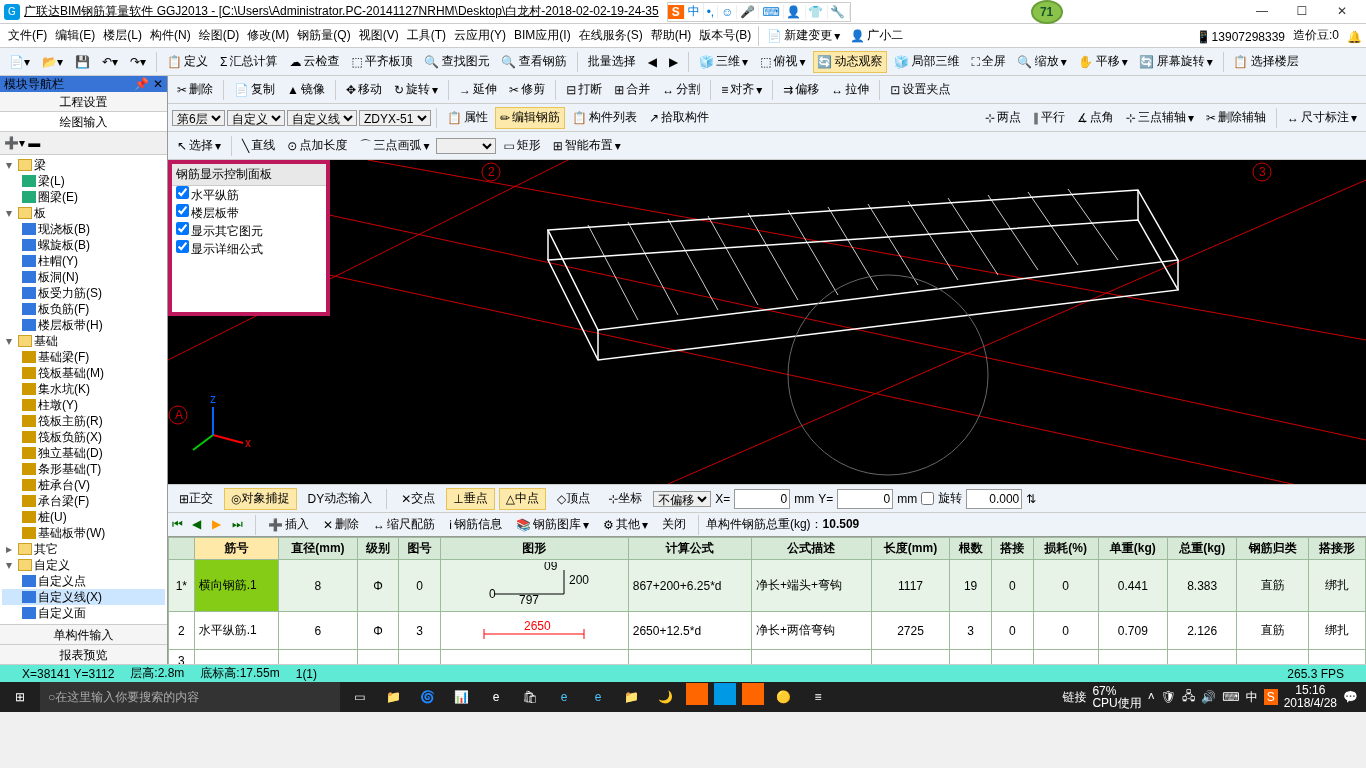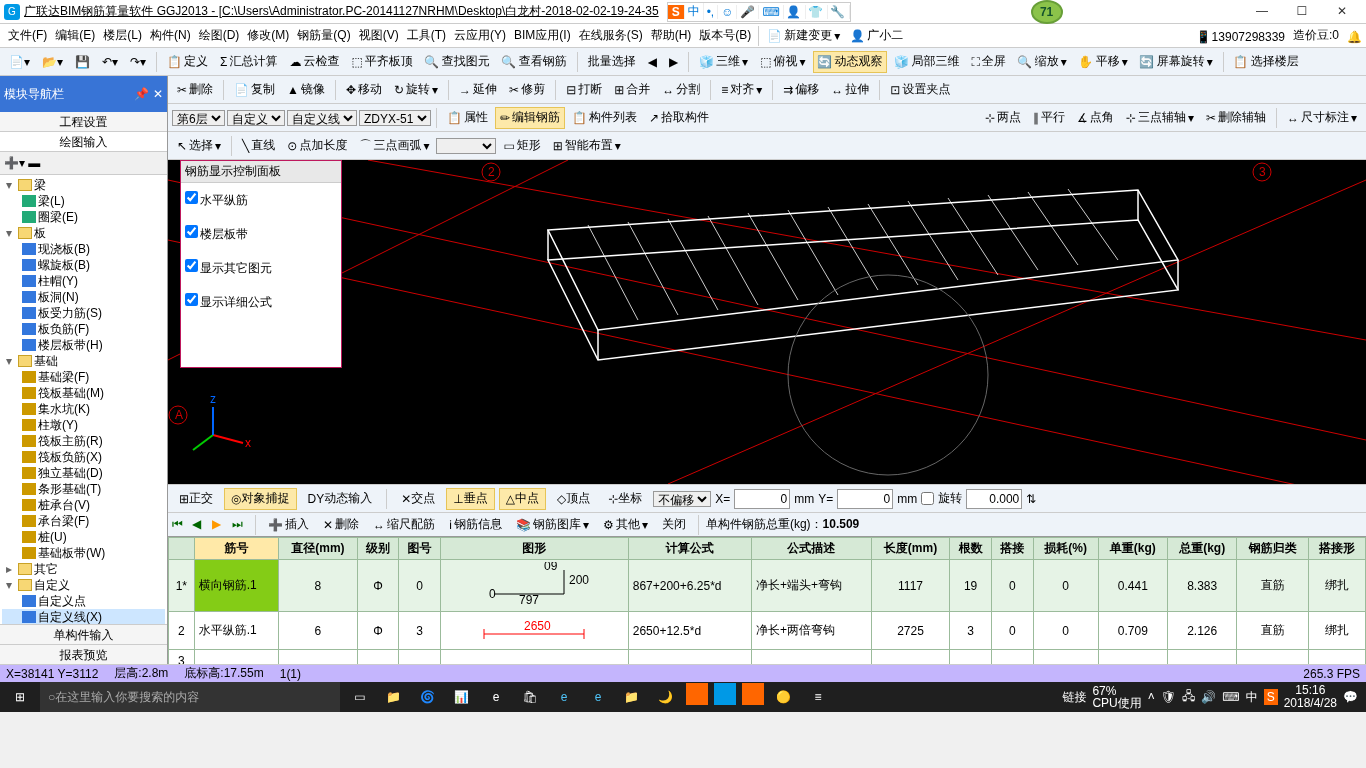--- a/index.html
+++ b/index.html
@@ -15,54 +15,54 @@
 .win-btns div{width:40px;height:20px;text-align:center;line-height:18px;color:#333;}
 .menubar{height:24px;background:#fff;display:flex;align-items:center;padding:0 4px;border-bottom:1px solid #ccc;}
 .menubar .mitem{padding:0 4px;cursor:default;}
 .menubar .right{margin-left:auto;display:flex;align-items:flex-end;gap:8px;}
 .toolbar{height:28px;background:#eef3f9;display:flex;align-items:center;padding:0 4px;border-bottom:1px solid #ccc;gap:2px;}
 .tb-btn{padding:0 4px;height:22px;display:flex;align-items:center;gap:2px;border:1px solid transparent;}
 .tb-btn.active{background:#fde9a9;border:1px solid #e6c457;}
 .sep{width:1px;height:20px;background:#ccc;margin:0 3px;}
 .main{display:flex;height:calc(100% - 24px - 24px - 28px - 28px - 28px - 18px - 30px);}
 .left-panel{width:168px;display:flex;flex-direction:column;border-right:1px solid #999;}
-.nav-header{background:#3874d6;color:#ffffff;height:36px;display:flex;align-items:center;padding:8px 4px;justify-content:space-between;}
+.nav-header{background:#3874d6;color:#000000;height:16px;display:flex;align-items:center;padding:8px 4px;justify-content:space-between;}
 .nav-tab{height:20px;text-align:center;line-height:20px;border-bottom:1px solid #ccc;background:#f5f5f5;}
 .nav-tab.active{background:#fff;}
 .tree{flex:1;overflow:auto;background:#fff;padding:2px;}
 .tree-item{display:flex;align-items:center;height:16px;padding-left:4px;white-space:nowrap;}
 .tree-item.l1{padding-left:4px;}
 .tree-item.l2{padding-left:20px;}
 .tree-item .exp{width:12px;color:#666;}
 .tree-item .fold{width:14px;height:12px;background:#f7d774;border:1px solid #c9a227;margin-right:2px;}
 .tree-item .nico{width:14px;height:12px;margin-right:2px;display:inline-block;}
 .tree-item.selected{background:#cde6ff;}
 .bot-tab{height:20px;text-align:center;line-height:20px;border-top:1px solid #ccc;background:#f5f5f5;}
 .canvas-area{flex:1;display:flex;flex-direction:column;position:relative;}
 .sub-toolbar{height:28px;background:#eef3f9;display:flex;align-items:center;padding:0 4px;border-bottom:1px solid #ccc;gap:2px;}
 .viewport{flex:1;background:#000;position:relative;overflow:hidden;}
-.rebar-panel{position:absolute;left:12px;top:0;width:162px;height:208px;background:#fff;border:1px solid #be185d;}
+.rebar-panel{position:absolute;left:0;top:0;width:162px;height:156px;background:#fff;border:4px solid #be185d;}
 .rebar-panel .hdr{background:#e8e8e8;padding:2px 4px;border-bottom:1px solid #ccc;}
-.rebar-panel label{display:block;padding:8px 4px;font-size:12px;}
+.rebar-panel label{display:block;padding:0 4px;font-size:12px;}
 .rebar-panel input{margin-right:2px;}
 .status-opts{height:28px;background:#eef3f9;display:flex;align-items:center;padding:0 4px;border-top:1px solid #ccc;gap:4px;}
 .status-opts .chip{padding:0 6px;height:22px;display:flex;align-items:center;border:1px solid transparent;}
 .status-opts .chip.active{background:#fde9a9;border:1px solid #e6c457;}
 .coord-input{width:56px;height:20px;border:1px solid #999;text-align:right;padding-right:2px;background:#fff;}
 .nav-strip{height:24px;background:#eef3f9;display:flex;align-items:center;padding:0 4px;border-top:1px solid #ccc;gap:4px;}
 .nav-strip .arrow{width:16px;height:16px;color:#060;}
 .table-wrap{height:128px;overflow:auto;background:#fff;border-top:1px solid #999;}
 table{border-collapse:collapse;width:100%;}
 th,td{border:1px solid #9bbb9b;padding:2px 4px;height:22px;text-align:center;font-size:12px;}
 th{background:#d6e9d6;}
 tr.r1 td{background:#e6f3e6;}
 tr.r2 td{background:#fff;}
 tr.r1 td.hl{background:#84cc16;}
 td.left{text-align:left;}
-.statusbar{height:18px;background:#c4b5fd;display:flex;align-items:center;padding:0 6px;font-size:11px;gap:16px;border-top:1px solid #ccc;}
+.statusbar{height:18px;background:#5eead4;display:flex;align-items:center;padding:0 22px;font-size:11px;gap:16px;border-top:1px solid #ccc;}
 .statusbar .right{margin-left:auto;}
 .taskbar{height:30px;background:#1f1f1f;display:flex;align-items:center;color:#fff;}
 .taskbar .start{width:40px;text-align:center;}
 .taskbar .search{flex:0 0 300px;background:#333;height:30px;display:flex;align-items:center;padding:0 8px;color:#aaa;}
 .taskbar .icons{display:flex;gap:6px;padding:0 6px;}
 .taskbar .tbico{width:28px;height:28px;display:flex;align-items:center;justify-content:center;}
 .taskbar .tray{margin-left:auto;display:flex;align-items:center;gap:6px;padding-right:8px;font-size:11px;}
 .tray .clock{text-align:center;line-height:13px;}
 select{height:16px;border:1px solid #999;font-size:12px;}
 </style>

